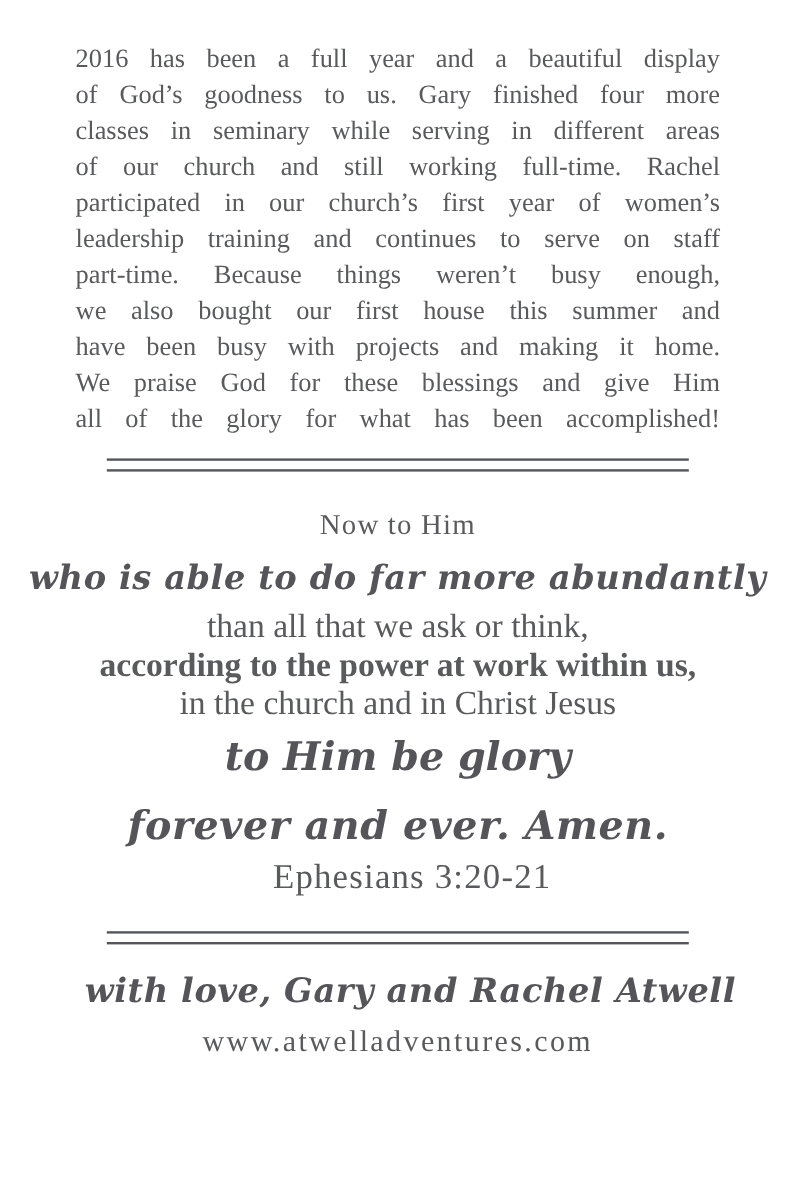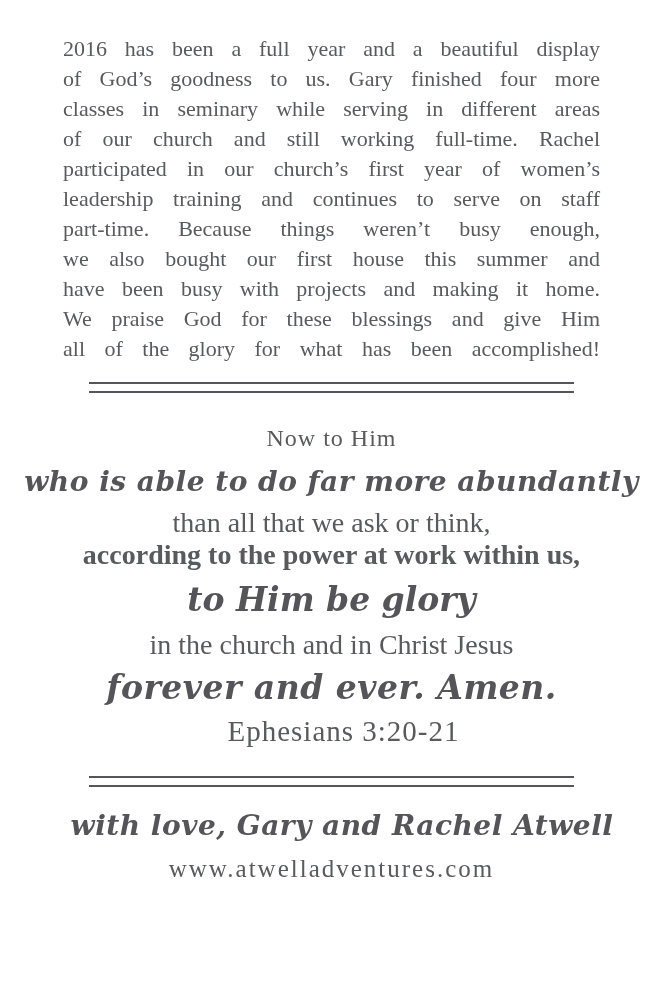--- a/index.html
+++ b/index.html
@@ -136,22 +136,22 @@
     <span class="pline">all of the glory for what has been accomplished!</span>
   </div>
 
   <div class="divider divider-top"></div>
 
   <div class="scripture">
     <span class="v v-serif-lg">Now to Him</span>
     <span class="v v-script">who is able to do far more abundantly</span>
     <span class="v v-serif">than all that we ask or think,</span>
     <span class="v v-serif v-line3">according to the power at work within us,</span>
+    <span class="v v-serif">in the church and in Christ Jesus</span>
     <span class="v v-script-lg">to Him be glory</span>
-    <span class="v v-serif">in the church and in Christ Jesus</span>
     <span class="v v-script v-forever">forever and ever. Amen.</span>
     <span class="v v-ref">Ephesians 3:20-21</span>
   </div>
 
   <div class="divider divider-bottom"></div>
 
   <div class="signature">
     <span class="v sig-script">with love, Gary and Rachel Atwell</span>
     <span class="v website">www.atwelladventures.com</span>
   </div>

